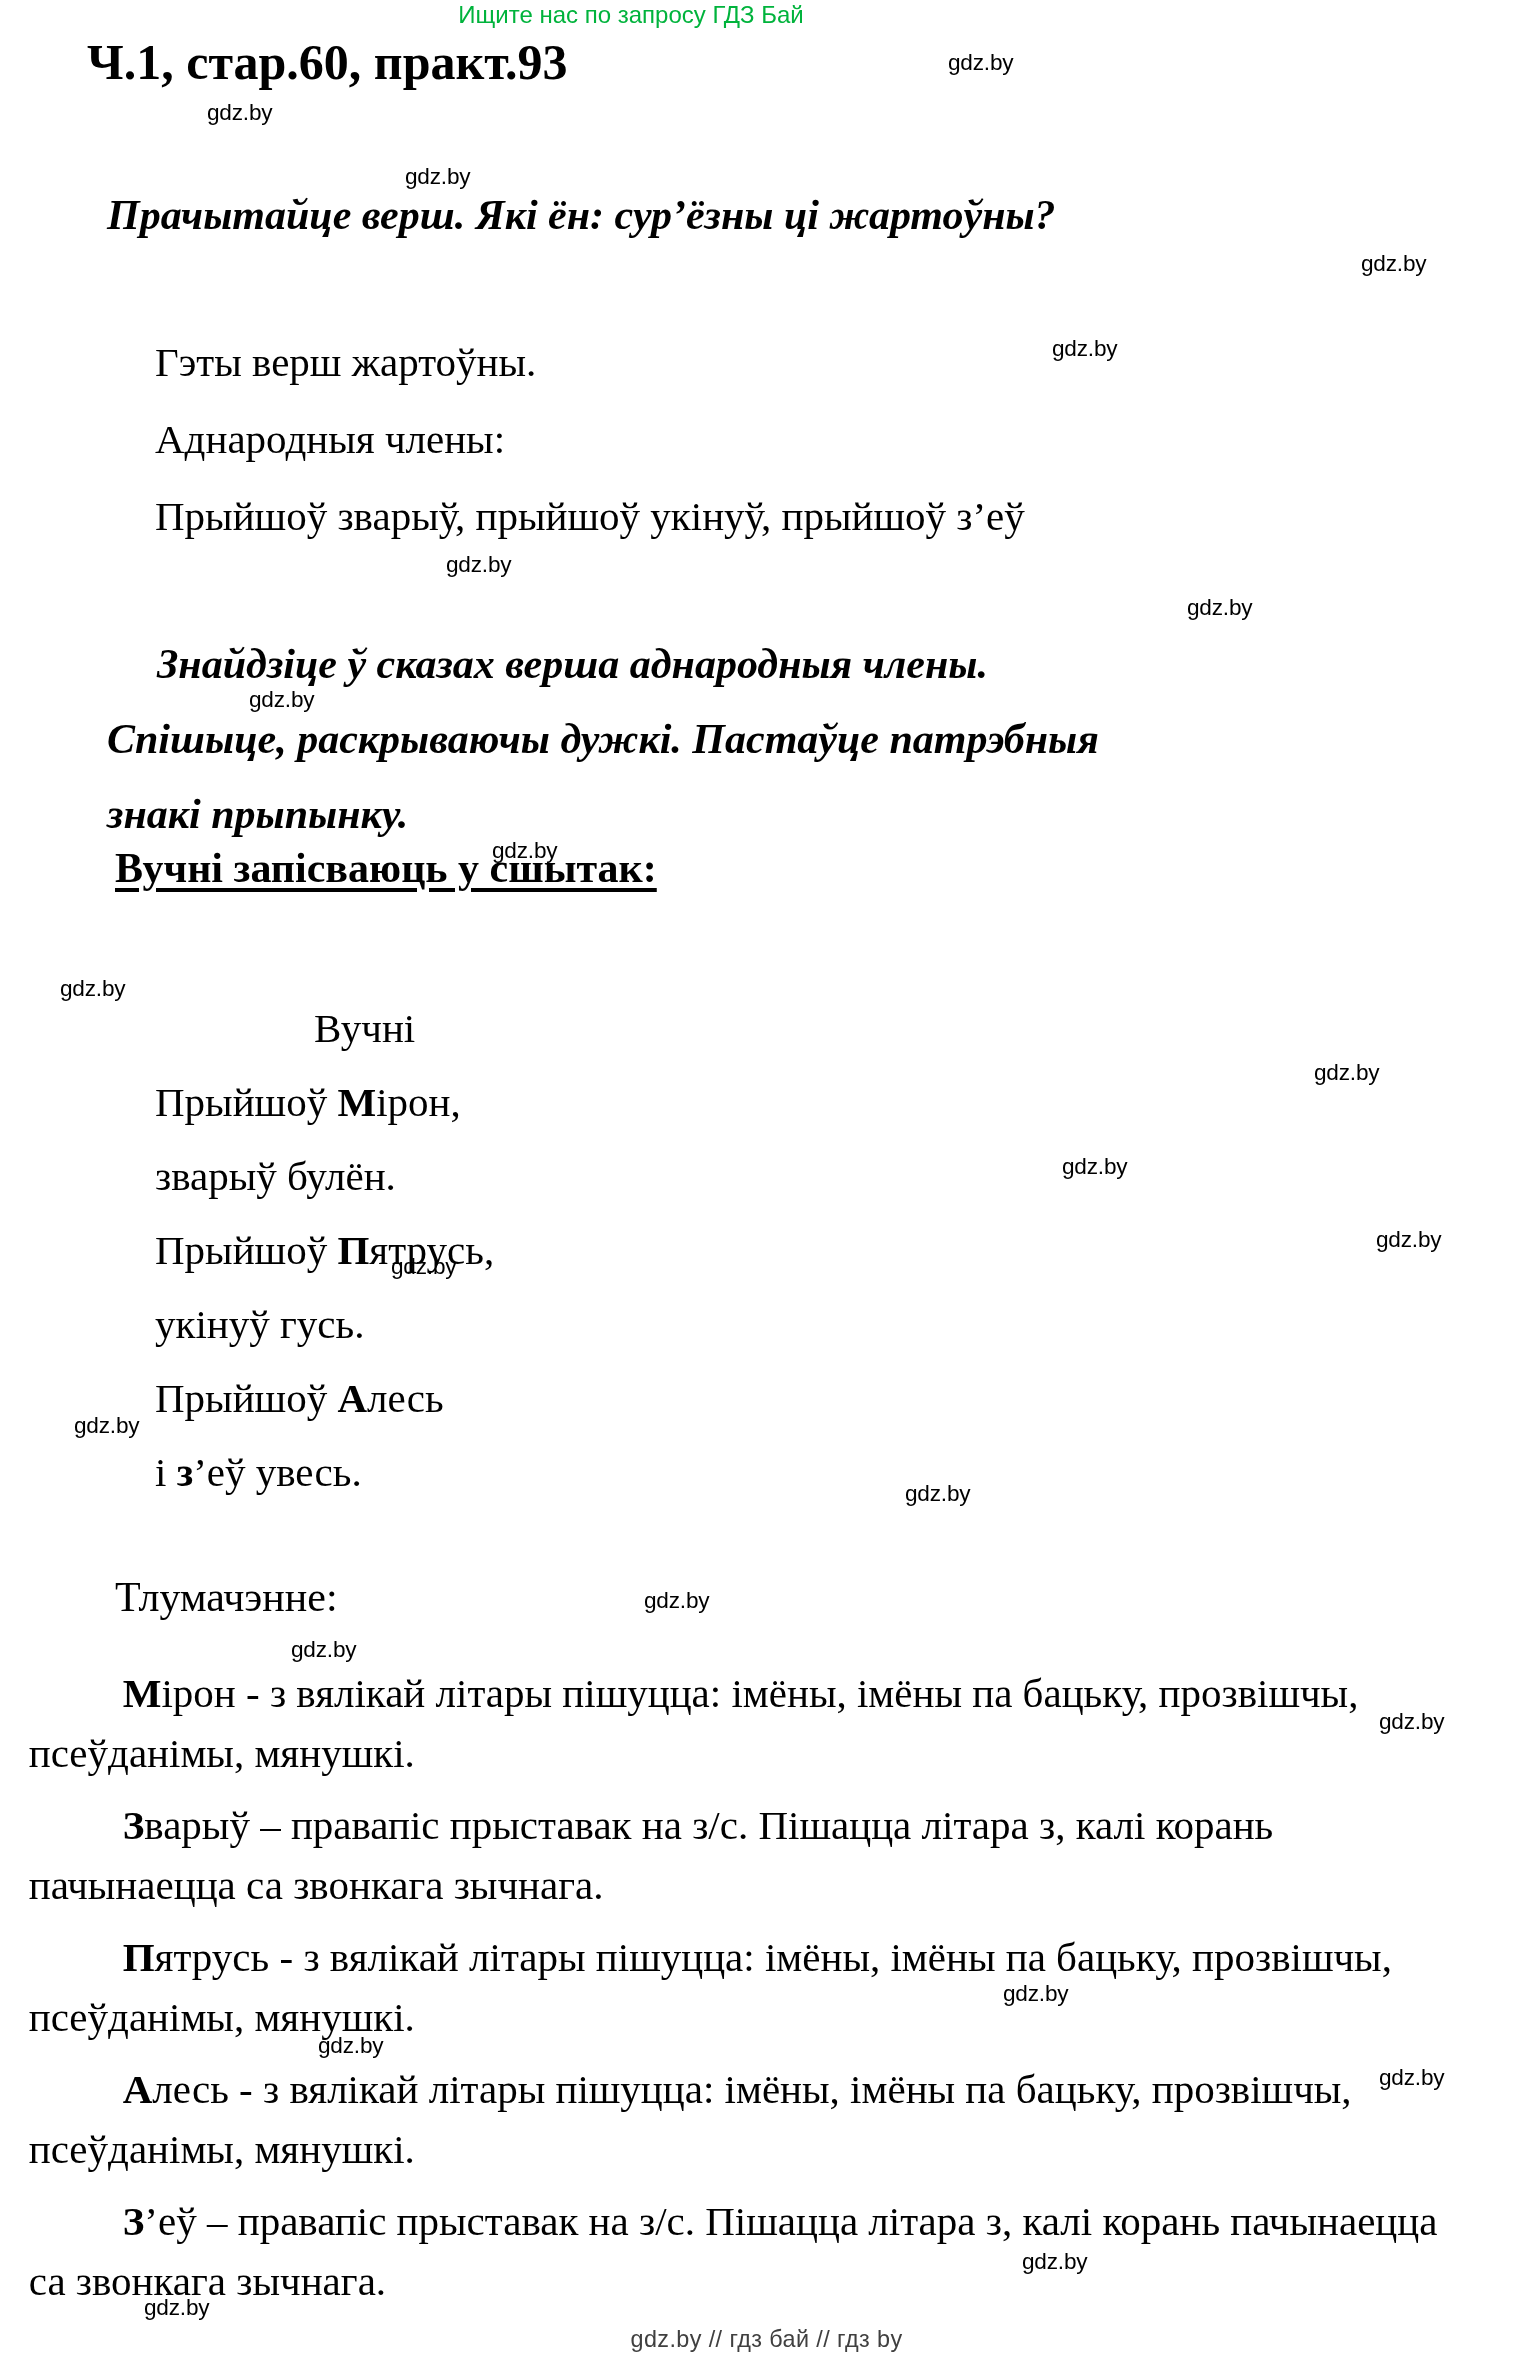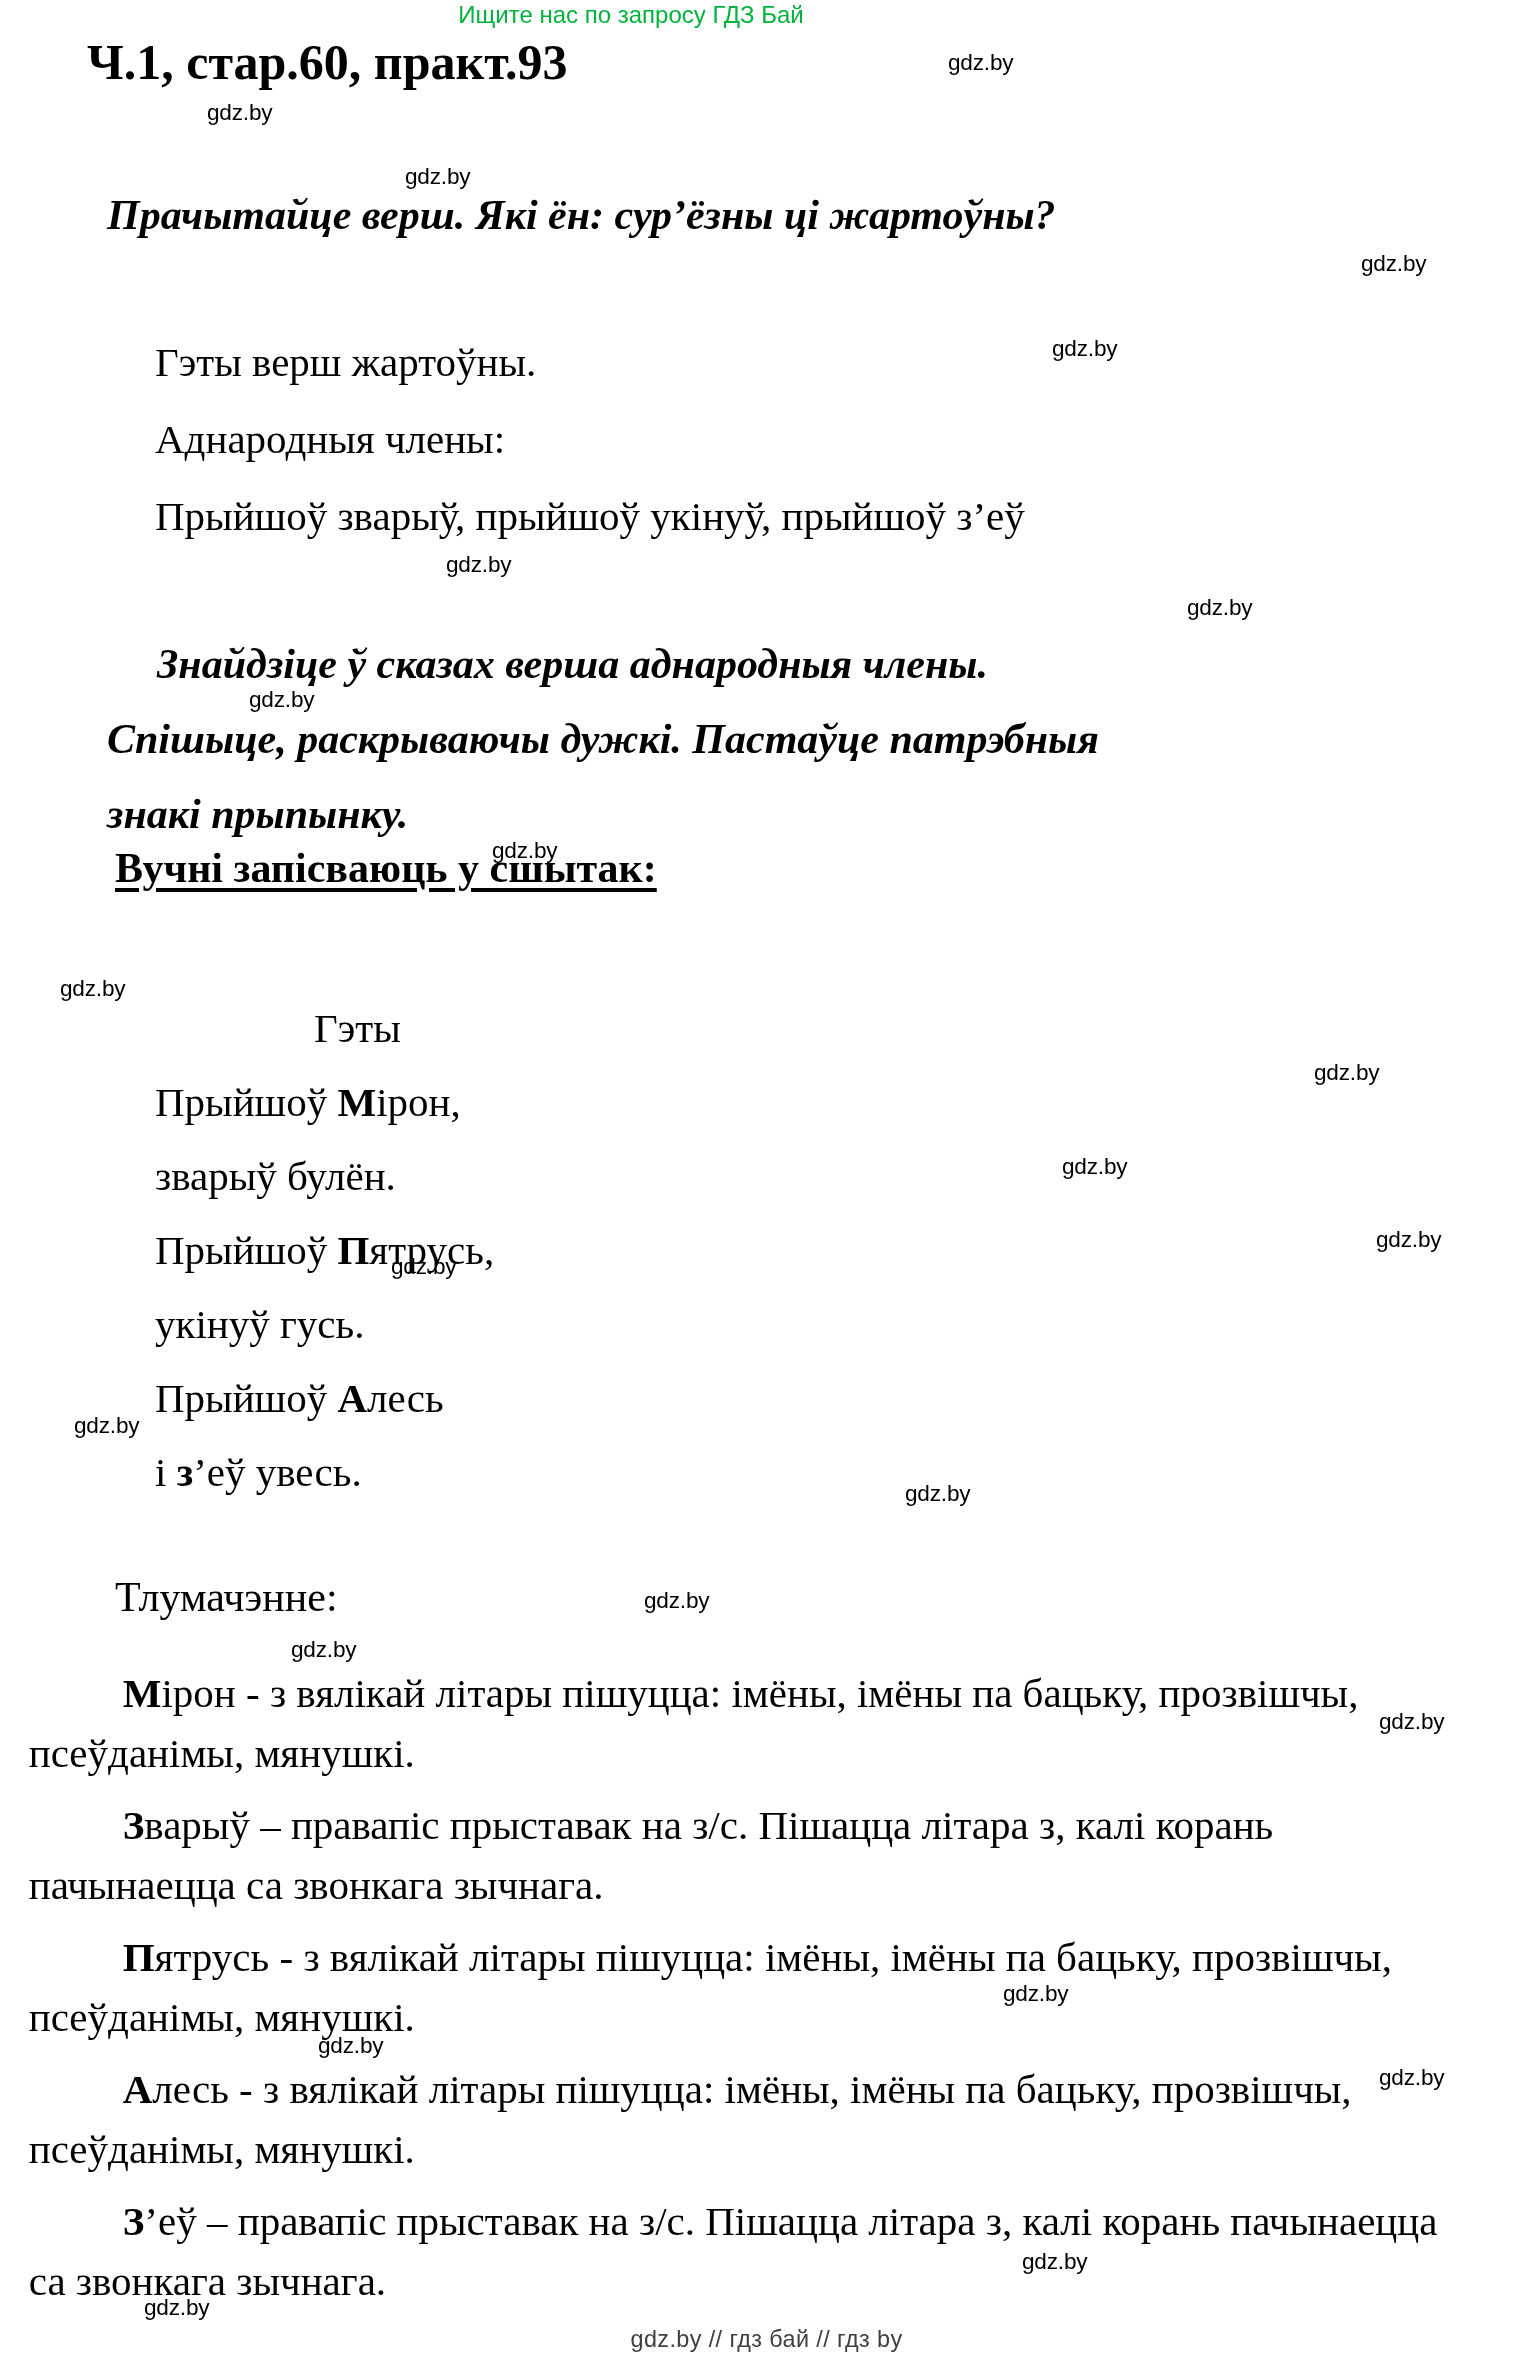--- a/index.html
+++ b/index.html
@@ -188,21 +188,21 @@
 
   <div class="task-prompt-2">
     <div class="l1">Знайдзіце ў сказах верша аднародныя члены.</div>
     <div>Спішыце, раскрываючы дужкі. Пастаўце патрэбныя</div>
     <div>знакі прыпынку.</div>
   </div>
 
   <div class="notebook-heading">Вучні запісваюць у сшытак:</div>
 
   <div class="poem">
-    <div class="line poem-title">Гэты</div>
+    <div class="line poem-title">Вучні</div>
     <div class="line">
       <span>Прыйшоў </span><b>М</b><span>ірон,</span>
     </div>
     <div class="line">
       <span>зварыў булён.</span><b></b><span></span>
     </div>
     <div class="line">
       <span>Прыйшоў </span><b>П</b><span>ятрусь,</span>
     </div>
     <div class="line">

